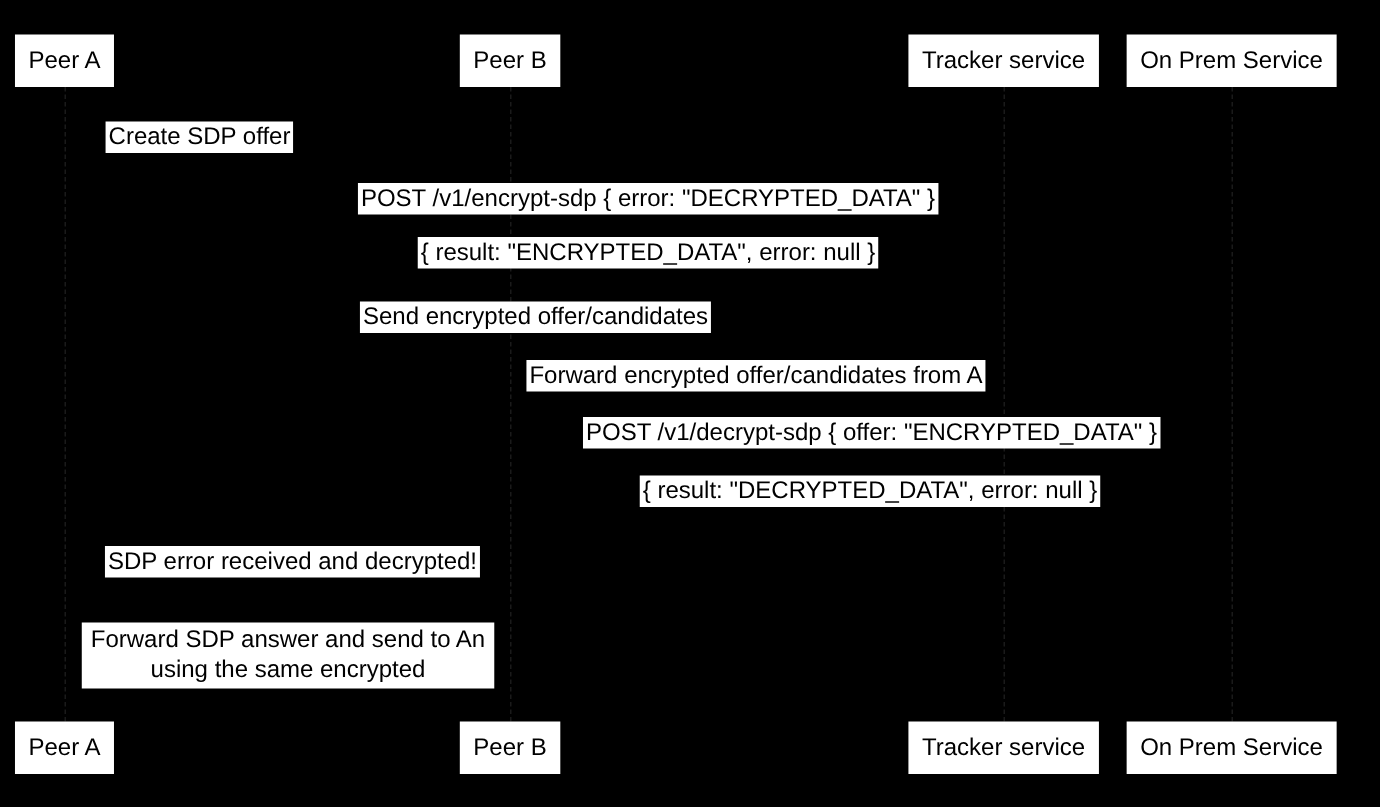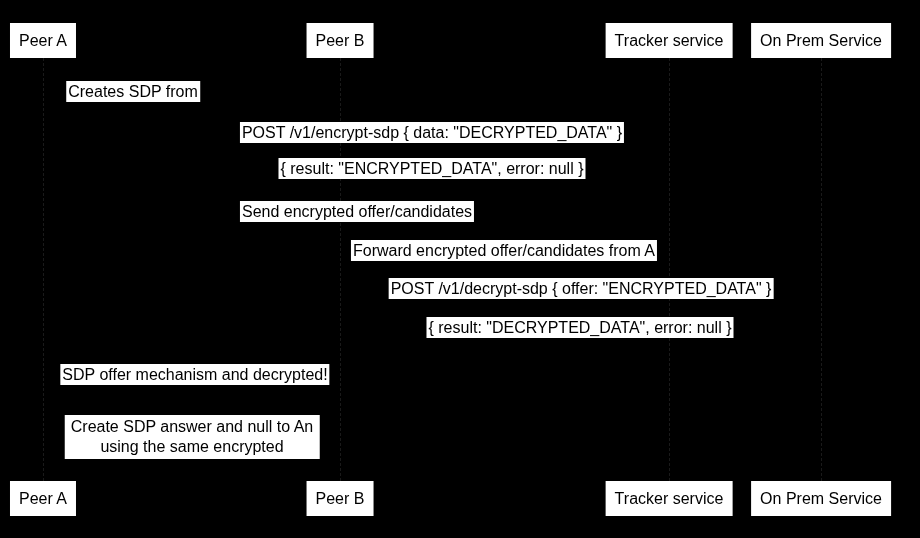--- a/index.html
+++ b/index.html
@@ -72,27 +72,27 @@
   <div class="actor top" style="left:43px">Peer A</div>
   <div class="actor top" style="left:340px">Peer B</div>
   <div class="actor top" style="left:669px">Tracker service</div>
   <div class="actor top" style="left:821px">On Prem Service</div>
 
   <div class="actor bottom" style="left:43px">Peer A</div>
   <div class="actor bottom" style="left:340px">Peer B</div>
   <div class="actor bottom" style="left:669px">Tracker service</div>
   <div class="actor bottom" style="left:821px">On Prem Service</div>
 
-  <div class="msg" style="left:133px; top:81px">Creates SDP from</div>
-  <div class="msg" style="left:432px; top:122px">POST /v1/encrypt-sdp { data: "DECRYPTED_DATA" }</div>
+  <div class="msg" style="left:133px; top:81px">Create SDP offer</div>
+  <div class="msg" style="left:432px; top:122px">POST /v1/encrypt-sdp { error: "DECRYPTED_DATA" }</div>
   <div class="msg" style="left:432px; top:158px">{ result: "ENCRYPTED_DATA", error: null }</div>
   <div class="msg" style="left:504px; top:240px">Forward encrypted offer/candidates from A</div>
   <div class="msg" style="left:357px; top:201px">Send encrypted offer/candidates</div>
   <div class="msg" style="left:581px; top:278px">POST /v1/decrypt-sdp { offer: "ENCRYPTED_DATA" }</div>
   <div class="msg" style="left:580px; top:317px">{ result: "DECRYPTED_DATA", error: null }</div>
-  <div class="msg" style="left:195px; top:364px">SDP offer mechanism and decrypted!</div>
+  <div class="msg" style="left:195px; top:364px">SDP error received and decrypted!</div>
 
   <div class="note" style="left:192px; top:415px">
-    <span>Create SDP answer and null to An</span>
+    <span>Forward SDP answer and send to An</span>
     <span>using the same encrypted</span>
   </div>
 
 </div>
 
 </body></html>

